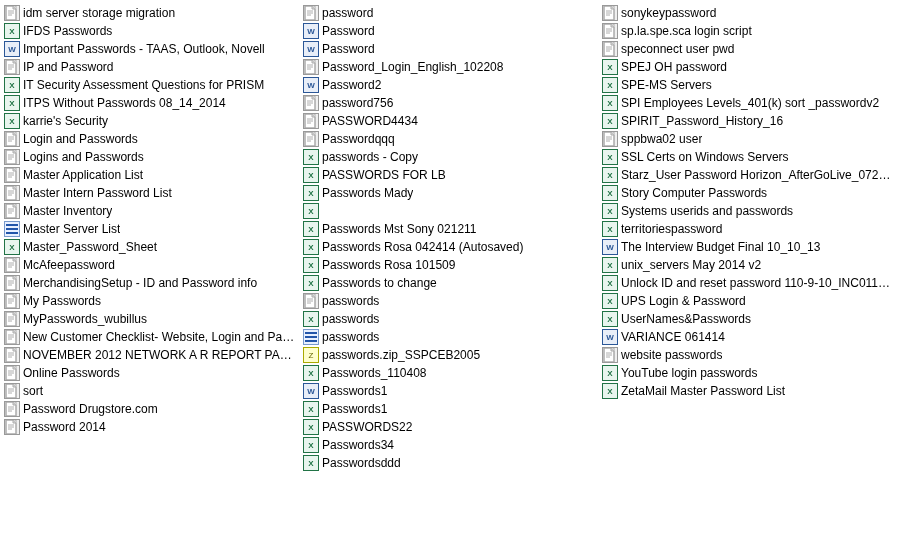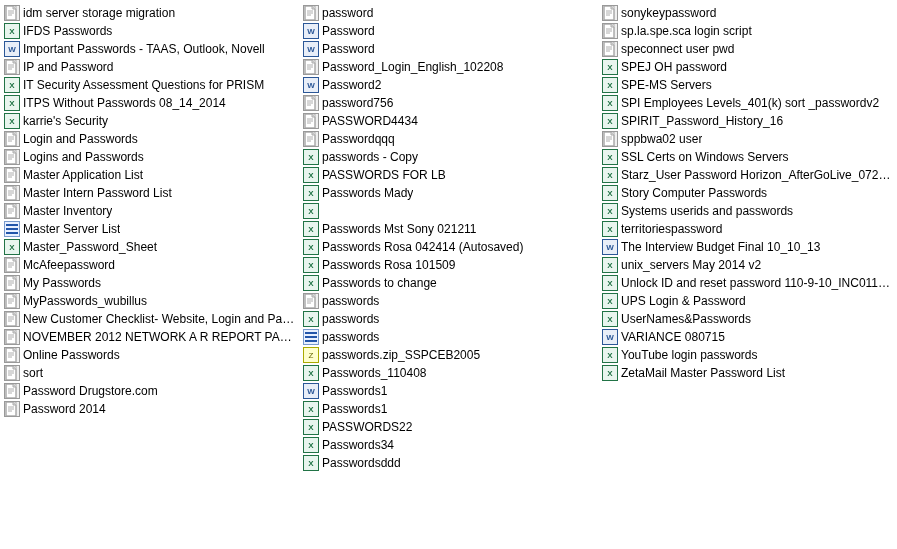--- a/index.html
+++ b/index.html
@@ -243,20 +243,33 @@
         <span class="file-icon icon-generic" style="display: flex; align-items: center; justify-content: center;">
           <svg width="14" height="14" viewBox="0 0 14 14">
             <rect x="1" y="0" width="10" height="14" fill="#fff" stroke="#aaa" stroke-width="1"></rect>
             <path d="M8,0 L11,3 L11,14 L1,14 L1,0 Z" fill="none" stroke="#aaa" stroke-width="1"></path>
             <path d="M8,0 L8,3 L11,3" fill="#ddd" stroke="#aaa" stroke-width="1"></path>
             <line x1="3" y1="5" x2="9" y2="5" stroke="#999" stroke-width="0.8"></line>
             <line x1="3" y1="7" x2="9" y2="7" stroke="#999" stroke-width="0.8"></line>
             <line x1="3" y1="9" x2="7" y2="9" stroke="#999" stroke-width="0.8"></line>
           </svg>
         </span>
+        <span class="file-label">MerchandisingSetup - ID and Password info</span>
+      </div>
+      <div class="file-item">
+        <span class="file-icon icon-generic" style="display: flex; align-items: center; justify-content: center;">
+          <svg width="14" height="14" viewBox="0 0 14 14">
+            <rect x="1" y="0" width="10" height="14" fill="#fff" stroke="#aaa" stroke-width="1"></rect>
+            <path d="M8,0 L11,3 L11,14 L1,14 L1,0 Z" fill="none" stroke="#aaa" stroke-width="1"></path>
+            <path d="M8,0 L8,3 L11,3" fill="#ddd" stroke="#aaa" stroke-width="1"></path>
+            <line x1="3" y1="5" x2="9" y2="5" stroke="#999" stroke-width="0.8"></line>
+            <line x1="3" y1="7" x2="9" y2="7" stroke="#999" stroke-width="0.8"></line>
+            <line x1="3" y1="9" x2="7" y2="9" stroke="#999" stroke-width="0.8"></line>
+          </svg>
+        </span>
         <span class="file-label">My Passwords</span>
       </div>
       <div class="file-item">
         <span class="file-icon icon-generic" style="display: flex; align-items: center; justify-content: center;">
           <svg width="14" height="14" viewBox="0 0 14 14">
             <rect x="1" y="0" width="10" height="14" fill="#fff" stroke="#aaa" stroke-width="1"></rect>
             <path d="M8,0 L11,3 L11,14 L1,14 L1,0 Z" fill="none" stroke="#aaa" stroke-width="1"></path>
             <path d="M8,0 L8,3 L11,3" fill="#ddd" stroke="#aaa" stroke-width="1"></path>
             <line x1="3" y1="5" x2="9" y2="5" stroke="#999" stroke-width="0.8"></line>
             <line x1="3" y1="7" x2="9" y2="7" stroke="#999" stroke-width="0.8"></line>
@@ -613,21 +626,34 @@
       <div class="file-item">
         <span class="file-icon icon-xls" style="font-size: 8px; font-weight: bold; color: rgb(33, 115, 70); background: rgb(232, 245, 238); border: 1px solid rgb(33, 115, 70); display: flex; align-items: center; justify-content: center;">X</span>
         <span class="file-label">UPS Login &amp; Password</span>
       </div>
       <div class="file-item">
         <span class="file-icon icon-xls" style="font-size: 8px; font-weight: bold; color: rgb(33, 115, 70); background: rgb(232, 245, 238); border: 1px solid rgb(33, 115, 70); display: flex; align-items: center; justify-content: center;">X</span>
         <span class="file-label">UserNames&amp;Passwords</span>
       </div>
       <div class="file-item">
         <span class="file-icon icon-doc" style="font-size: 8px; font-weight: bold; color: rgb(43, 87, 151); background: rgb(232, 238, 248); border: 1px solid rgb(43, 87, 151); display: flex; align-items: center; justify-content: center;">W</span>
-        <span class="file-label">VARIANCE 080715</span>
+        <span class="file-label">VARIANCE 061414</span>
+      </div>
+      <div class="file-item">
+        <span class="file-icon icon-generic" style="display: flex; align-items: center; justify-content: center;">
+          <svg width="14" height="14" viewBox="0 0 14 14">
+            <rect x="1" y="0" width="10" height="14" fill="#fff" stroke="#aaa" stroke-width="1"></rect>
+            <path d="M8,0 L11,3 L11,14 L1,14 L1,0 Z" fill="none" stroke="#aaa" stroke-width="1"></path>
+            <path d="M8,0 L8,3 L11,3" fill="#ddd" stroke="#aaa" stroke-width="1"></path>
+            <line x1="3" y1="5" x2="9" y2="5" stroke="#999" stroke-width="0.8"></line>
+            <line x1="3" y1="7" x2="9" y2="7" stroke="#999" stroke-width="0.8"></line>
+            <line x1="3" y1="9" x2="7" y2="9" stroke="#999" stroke-width="0.8"></line>
+          </svg>
+        </span>
+        <span class="file-label">website passwords</span>
       </div>
       <div class="file-item">
         <span class="file-icon icon-xls" style="font-size: 8px; font-weight: bold; color: rgb(33, 115, 70); background: rgb(232, 245, 238); border: 1px solid rgb(33, 115, 70); display: flex; align-items: center; justify-content: center;">X</span>
         <span class="file-label">YouTube login passwords</span>
       </div>
       <div class="file-item">
         <span class="file-icon icon-xls" style="font-size: 8px; font-weight: bold; color: rgb(33, 115, 70); background: rgb(232, 245, 238); border: 1px solid rgb(33, 115, 70); display: flex; align-items: center; justify-content: center;">X</span>
         <span class="file-label">ZetaMail Master Password List</span>
       </div>
     </div>

